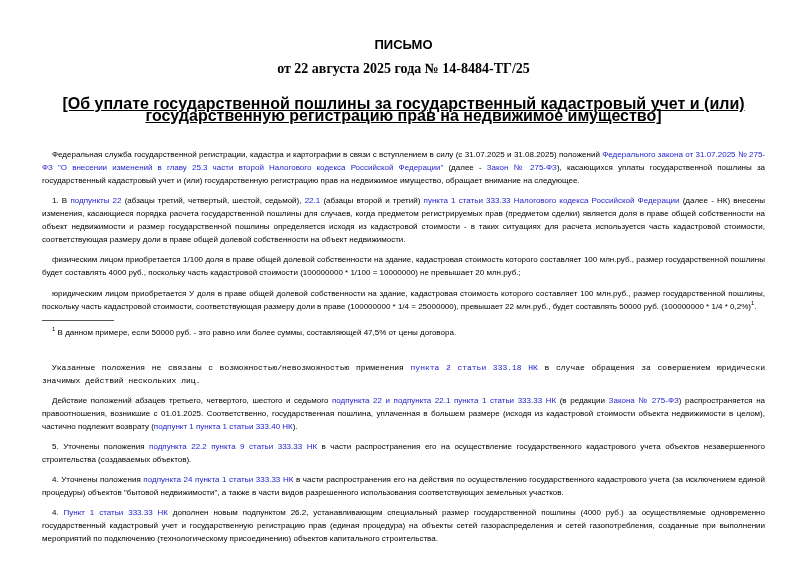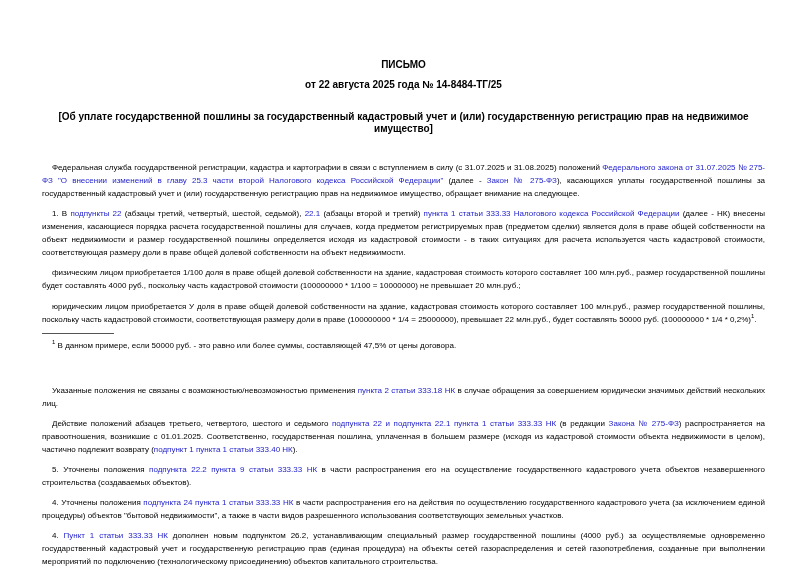--- a/index.html
+++ b/index.html
@@ -11,32 +11,32 @@
   body{
     width:807px;height:571px;
     background:var(--bg);
     color:var(--text);
     font-family:"Liberation Sans", sans-serif;
     overflow:hidden;
   }
   .page{padding:33px 42px 0 42px;}
   .doc-header{text-align:center;font-weight:bold;}
   .agency{font-size:10.5px;line-height:12px;}
-  .doc-type{font-size:10px;margin-top:26px;}
-  .doc-date{font-size:10px;margin-top:9px;}
-  .doc-subject{font-size:10px;margin-top:21px;line-height:12px;}
+  .doc-type{font-size:13px;margin-top:4px;}
+  .doc-date{font-size:14px;margin-top:9px;font-family:Liberation Serif, serif;}
+  .doc-subject{font-size:16px;margin-top:21px;line-height:12px;text-decoration:underline;}
   .doc-body{
     margin-top:26px;
     font-size:8px;
     line-height:13px;
     text-align:justify;
   }
   .para{margin:0 0 7px 0;text-indent:10px;}
   .example-legal-entity{margin-top:8px;}
-  .section-start{margin-top:32px;}
+  .section-start{margin-top:22px;font-family:Liberation Mono, monospace;}
   .footnote-rule{
     border:none;border-top:1px solid #555;
     width:72px;height:0;
     margin:3px 0 5px 0;
     text-indent:0;
   }
   .footnote{margin-bottom:0;}
   sup{font-size:6px;line-height:0;}
   .doc-link{color:var(--link);cursor:pointer;text-decoration:none;}
 </style>

